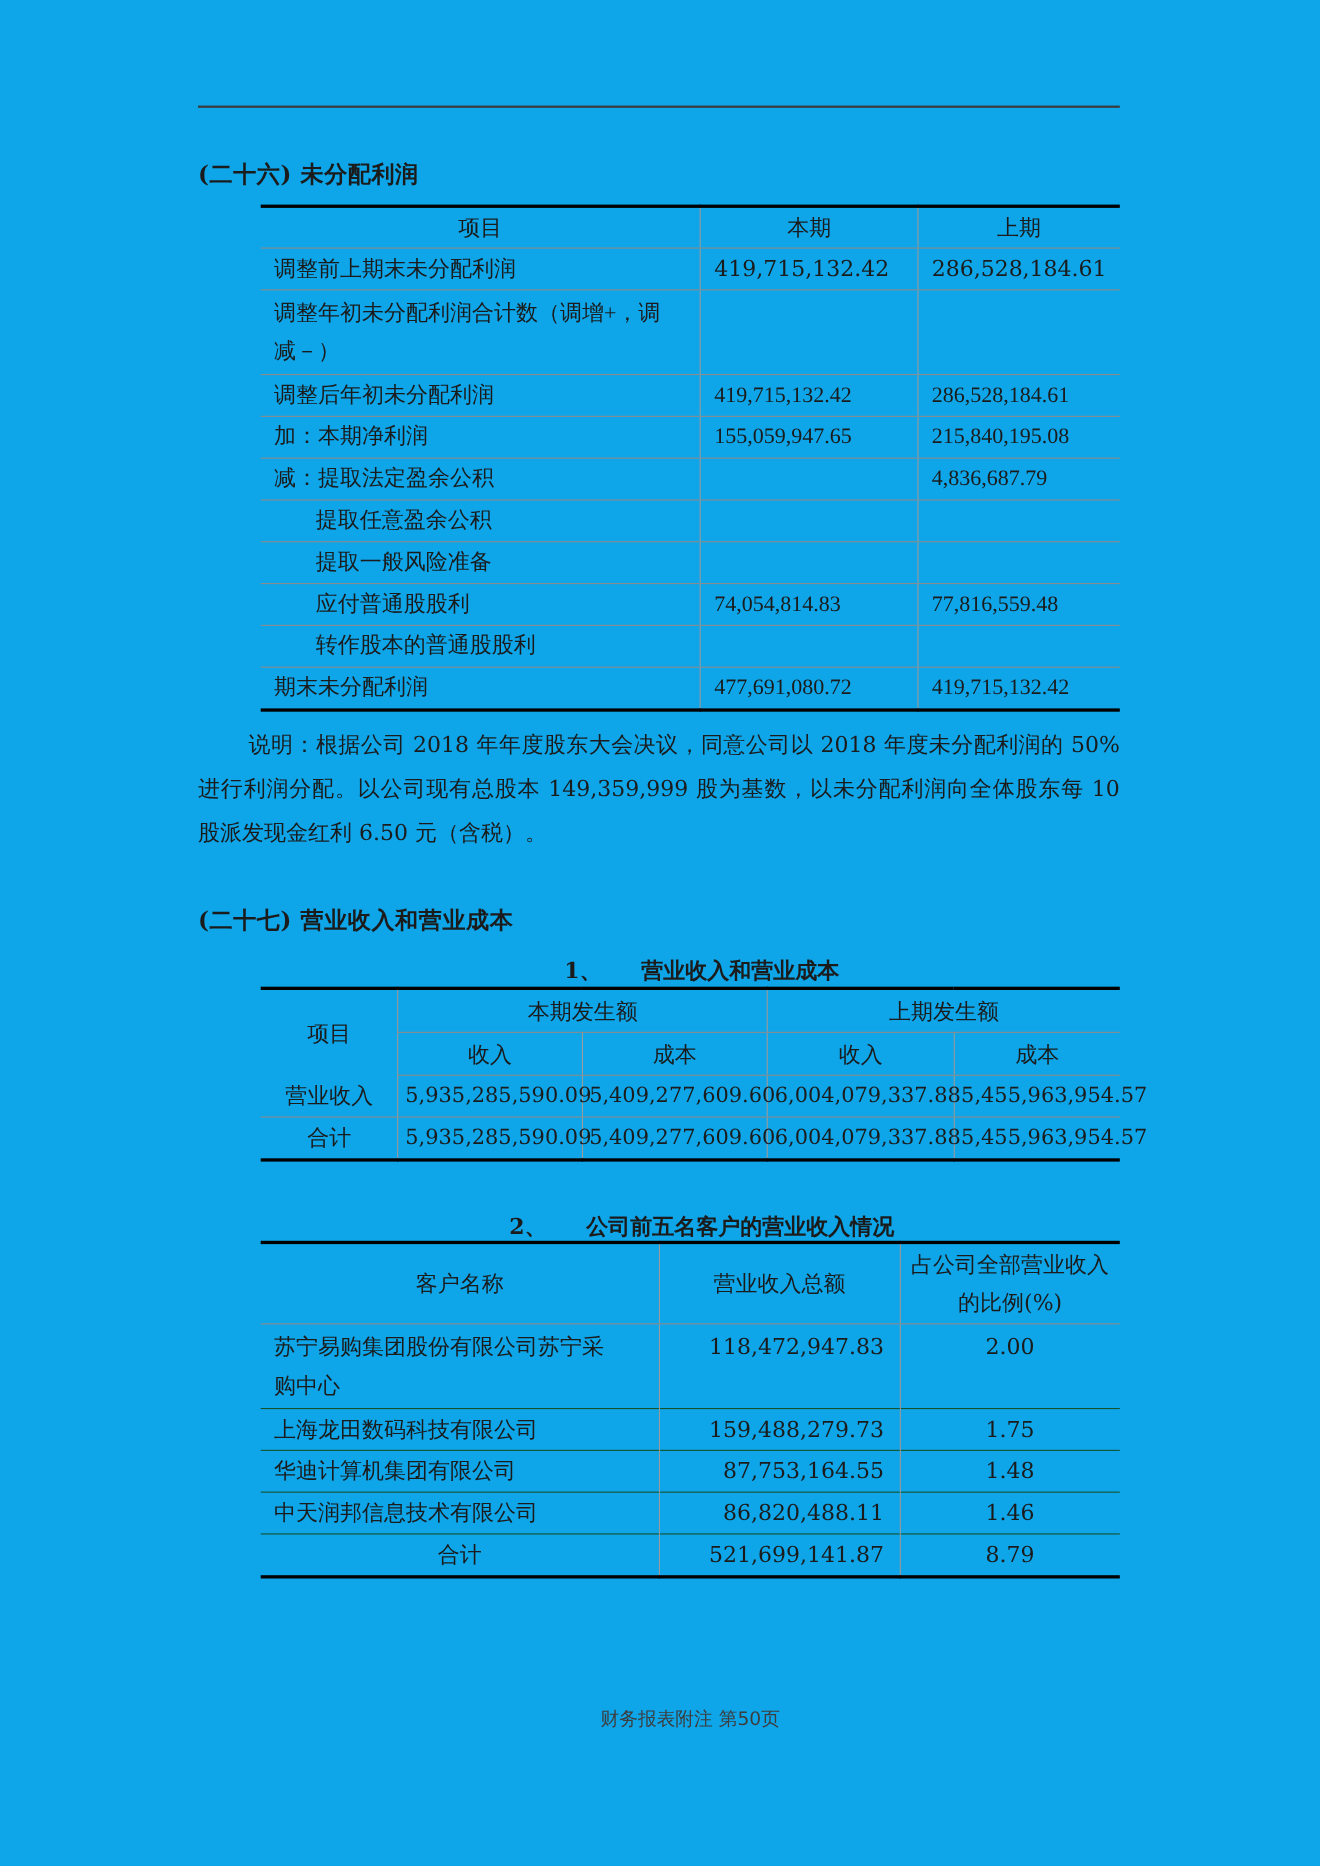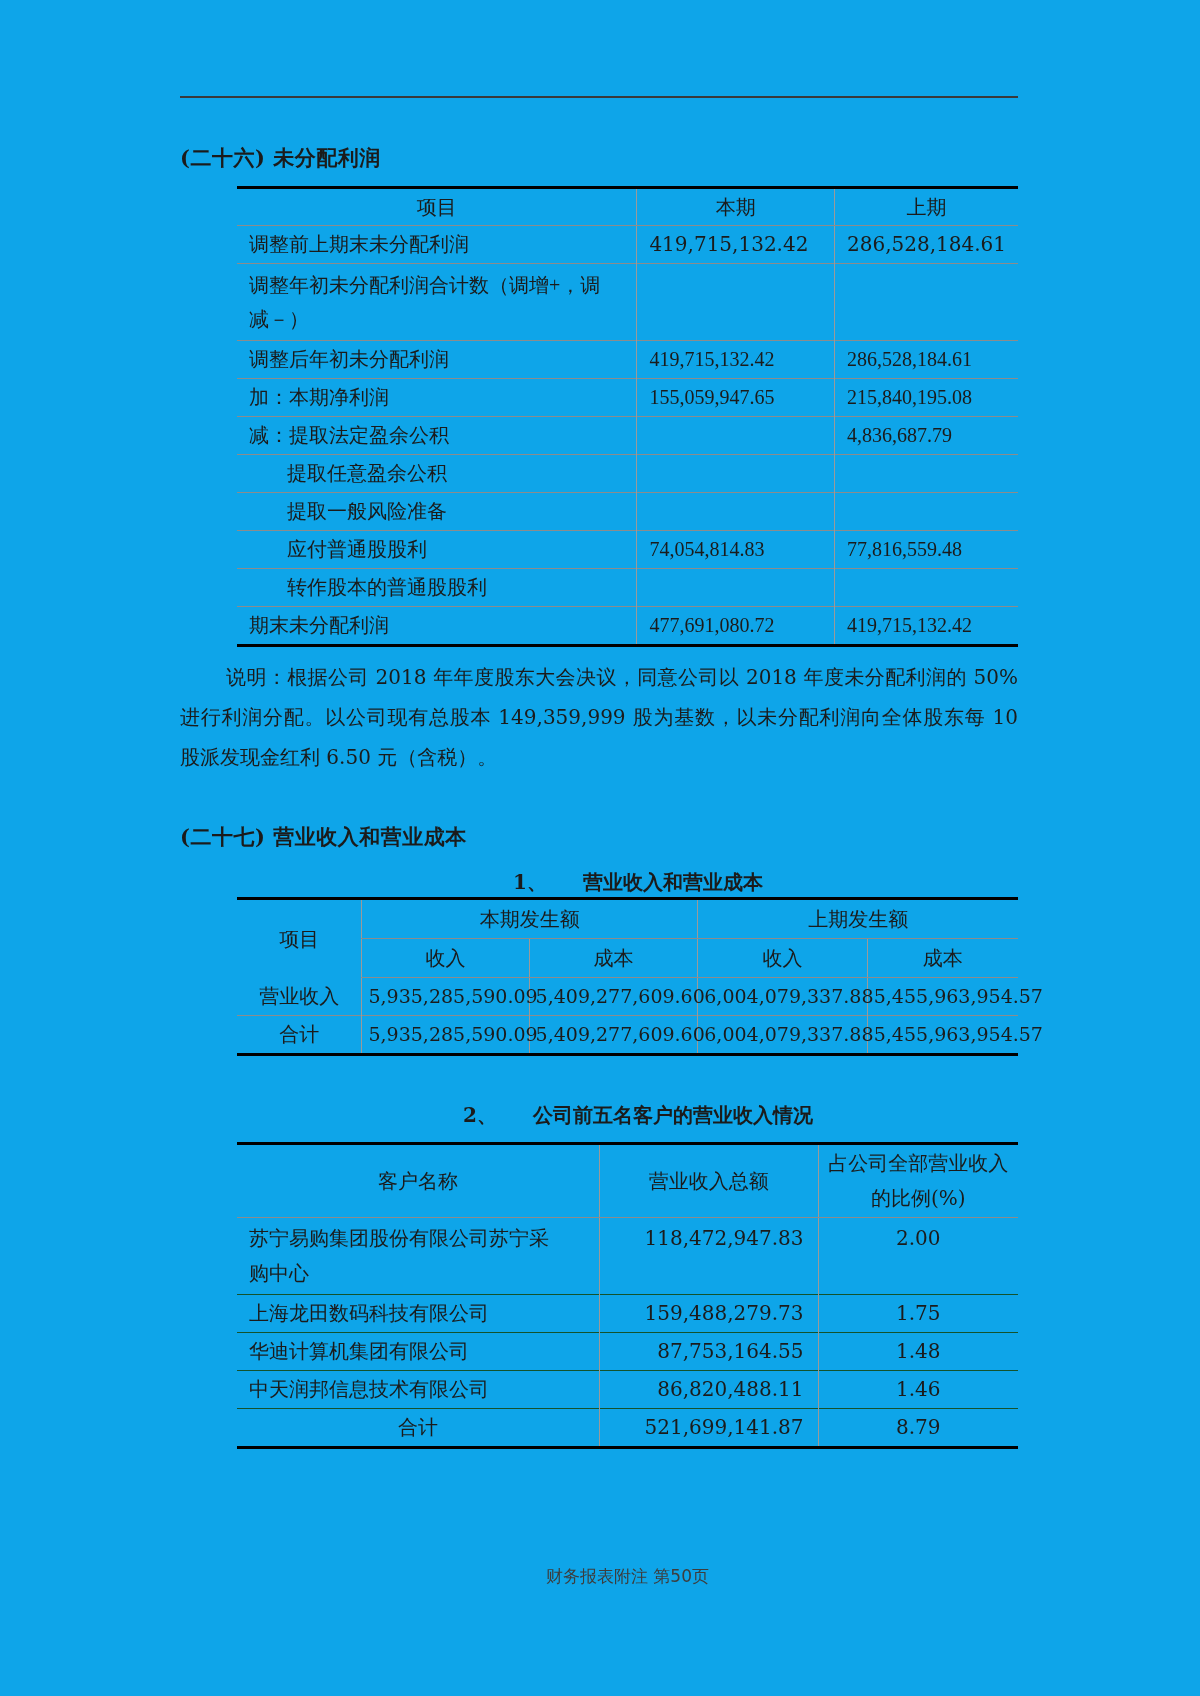--- a/index.html
+++ b/index.html
@@ -60,21 +60,21 @@
   .t2 thead tr.sub-row th { border-bottom:1px solid #8c8c8c; border-left:1px solid #9a9a9a; }
   .t2 th.item-h { vertical-align:middle; }
   .t2 th.grp { border-left:1px solid #9a9a9a; }
   .t2 td { font-size:19px; line-height:27px; padding:5px 6px; }
   .t2 tbody tr + tr td { border-top:1px solid #8c8c8c; }
   .t2 td + td { border-left:1px solid #9a9a9a; }
   .t2 td.lbl { text-align:center; font-size:20px; }
   .t2 td.num { text-align:right; padding-right:8px; }
 
   
-  .t3 { margin-left:57px; width:781px; margin-top:14px;
+  .t3 { margin-left:57px; width:781px; 
         border-top:3px solid #000; border-bottom:3px solid #000; }
   .t3 th { font-weight:normal; font-size:20px; text-align:center;
            vertical-align:middle; padding:1px 6px; line-height:35px;
            border-bottom:1px solid #8c8c8c; }
   .t3 th + th, .t3 td + td { border-left:1px solid #9a9a9a; }
   .t3 td { font-size:20px; line-height:29px; padding:4px 12px; vertical-align:top; }
   .t3 tbody tr + tr td { border-top:1px solid #14532d; }
   .t3 td.name { text-align:left; padding-right:36px; }
   .t3 td.amt { text-align:right; padding-right:14px; }
   .t3 td.pct { text-align:center; }

